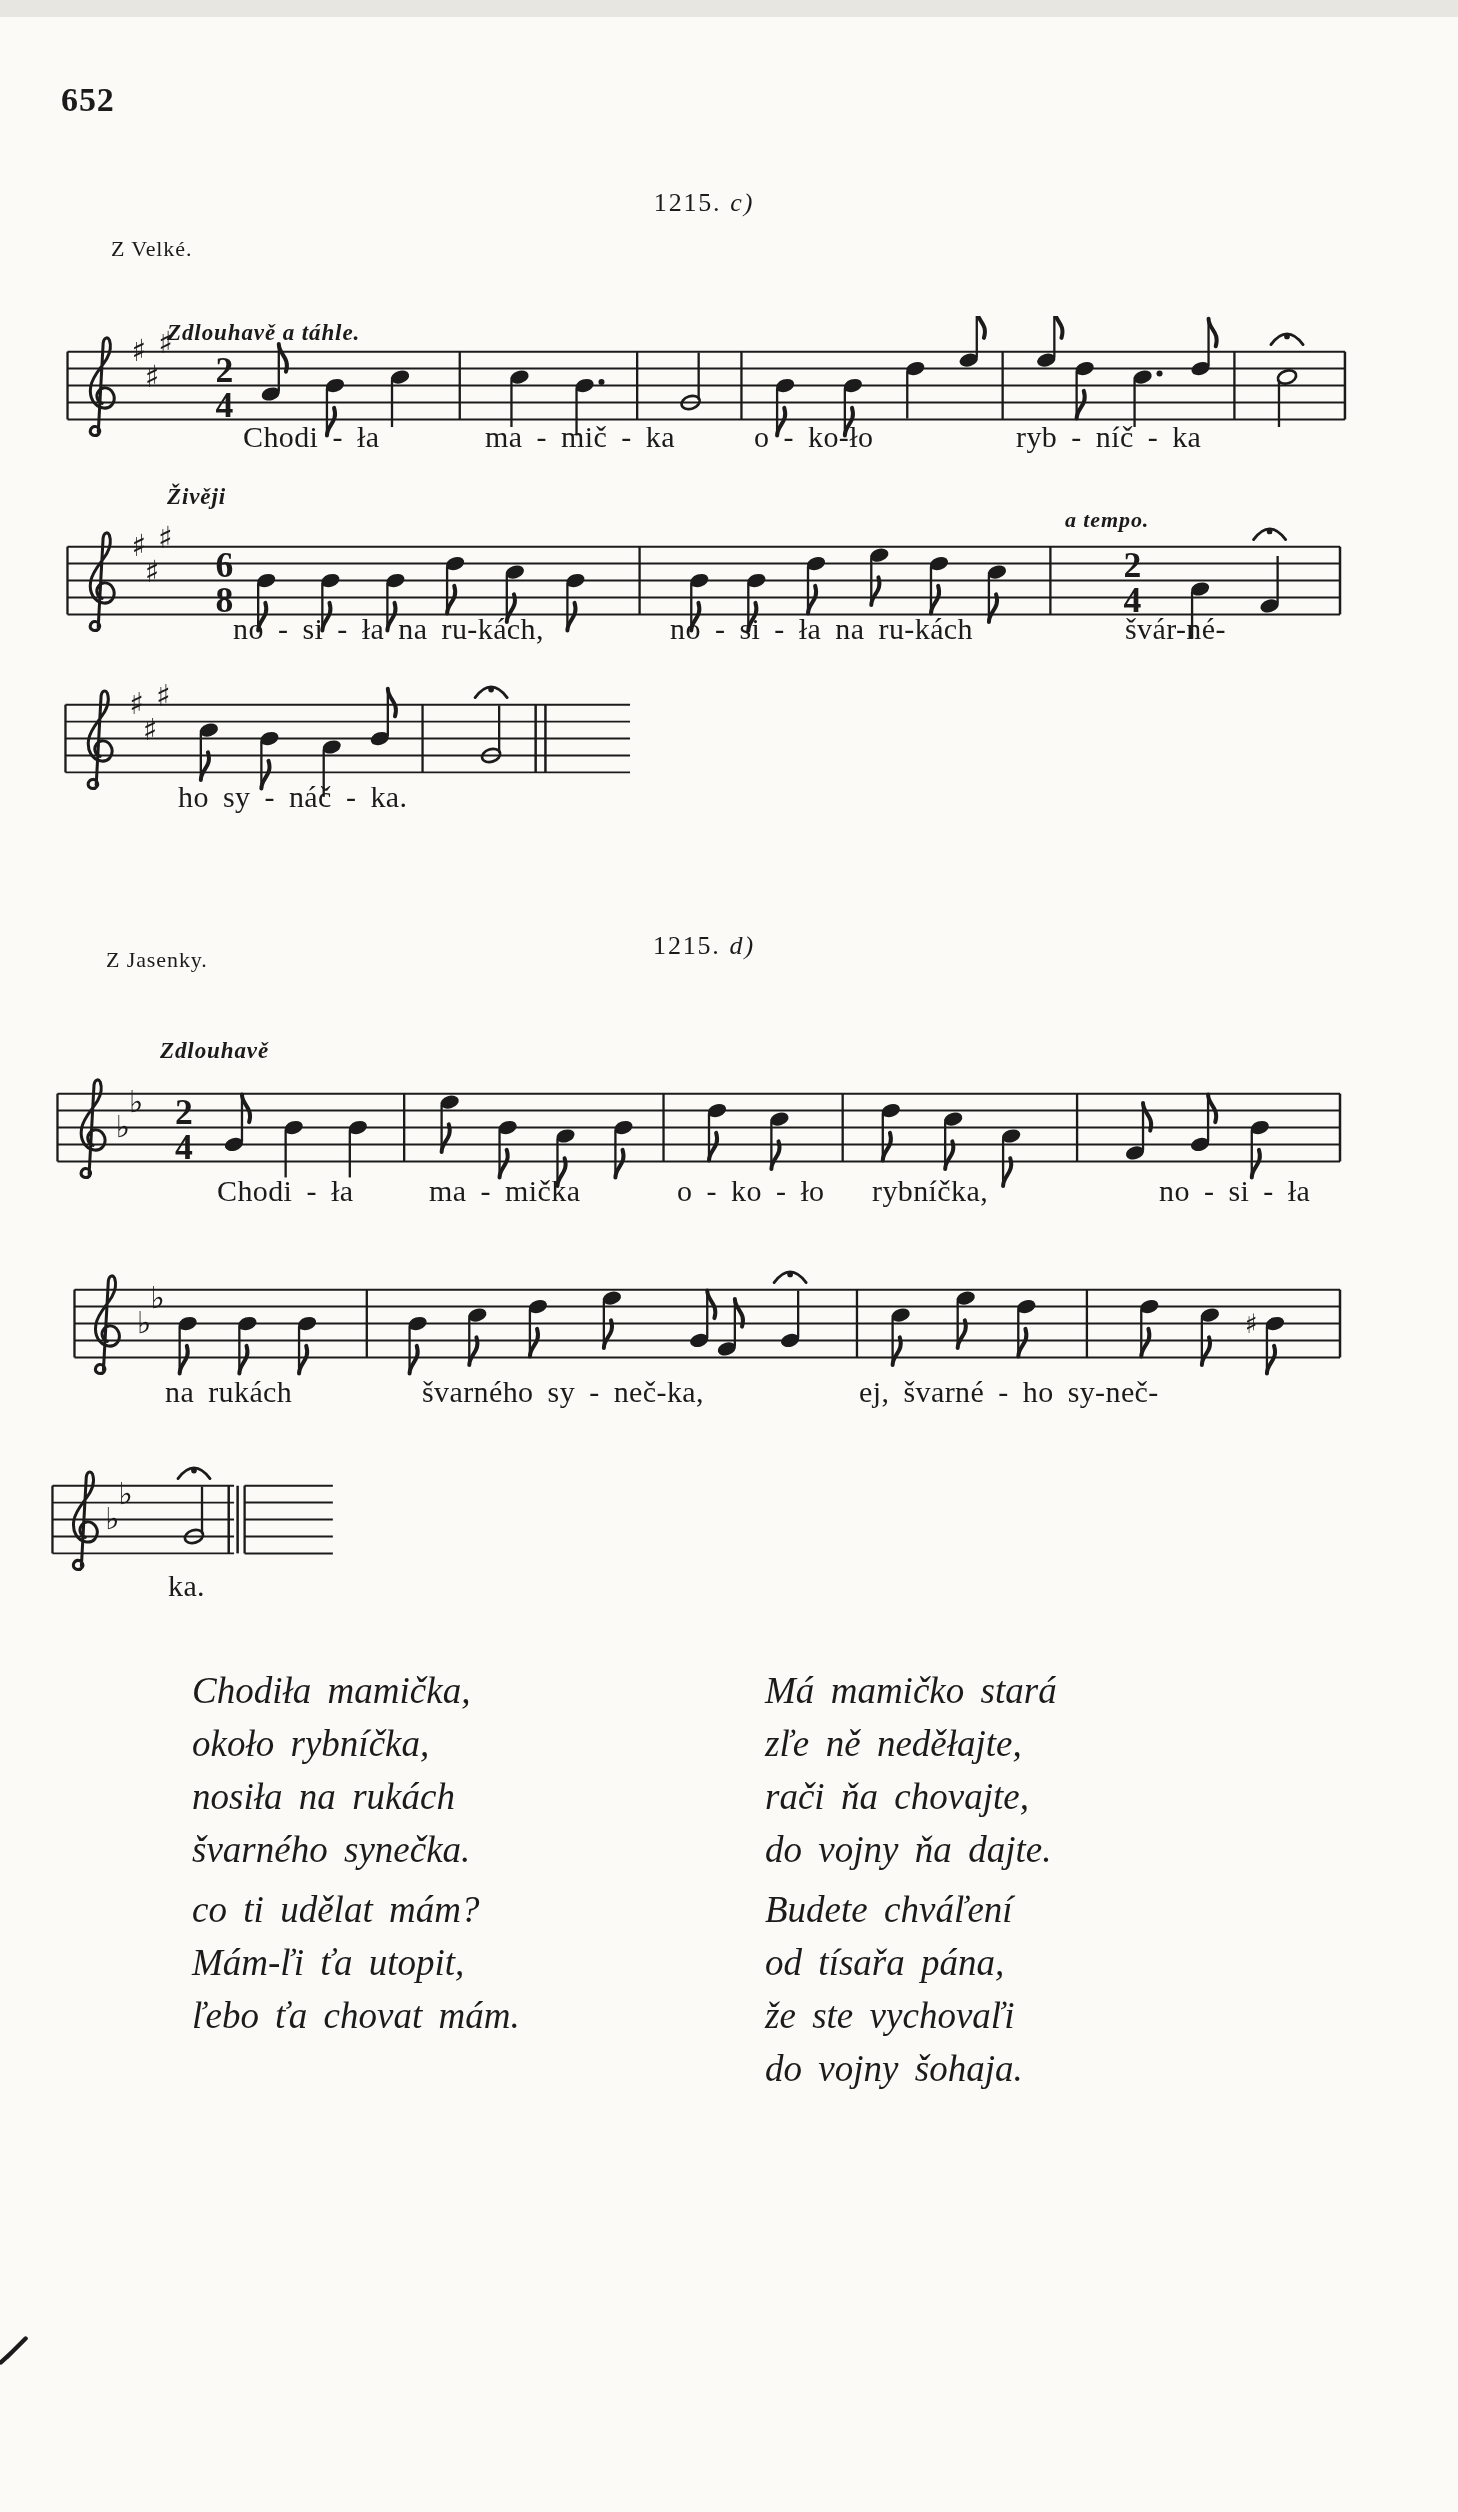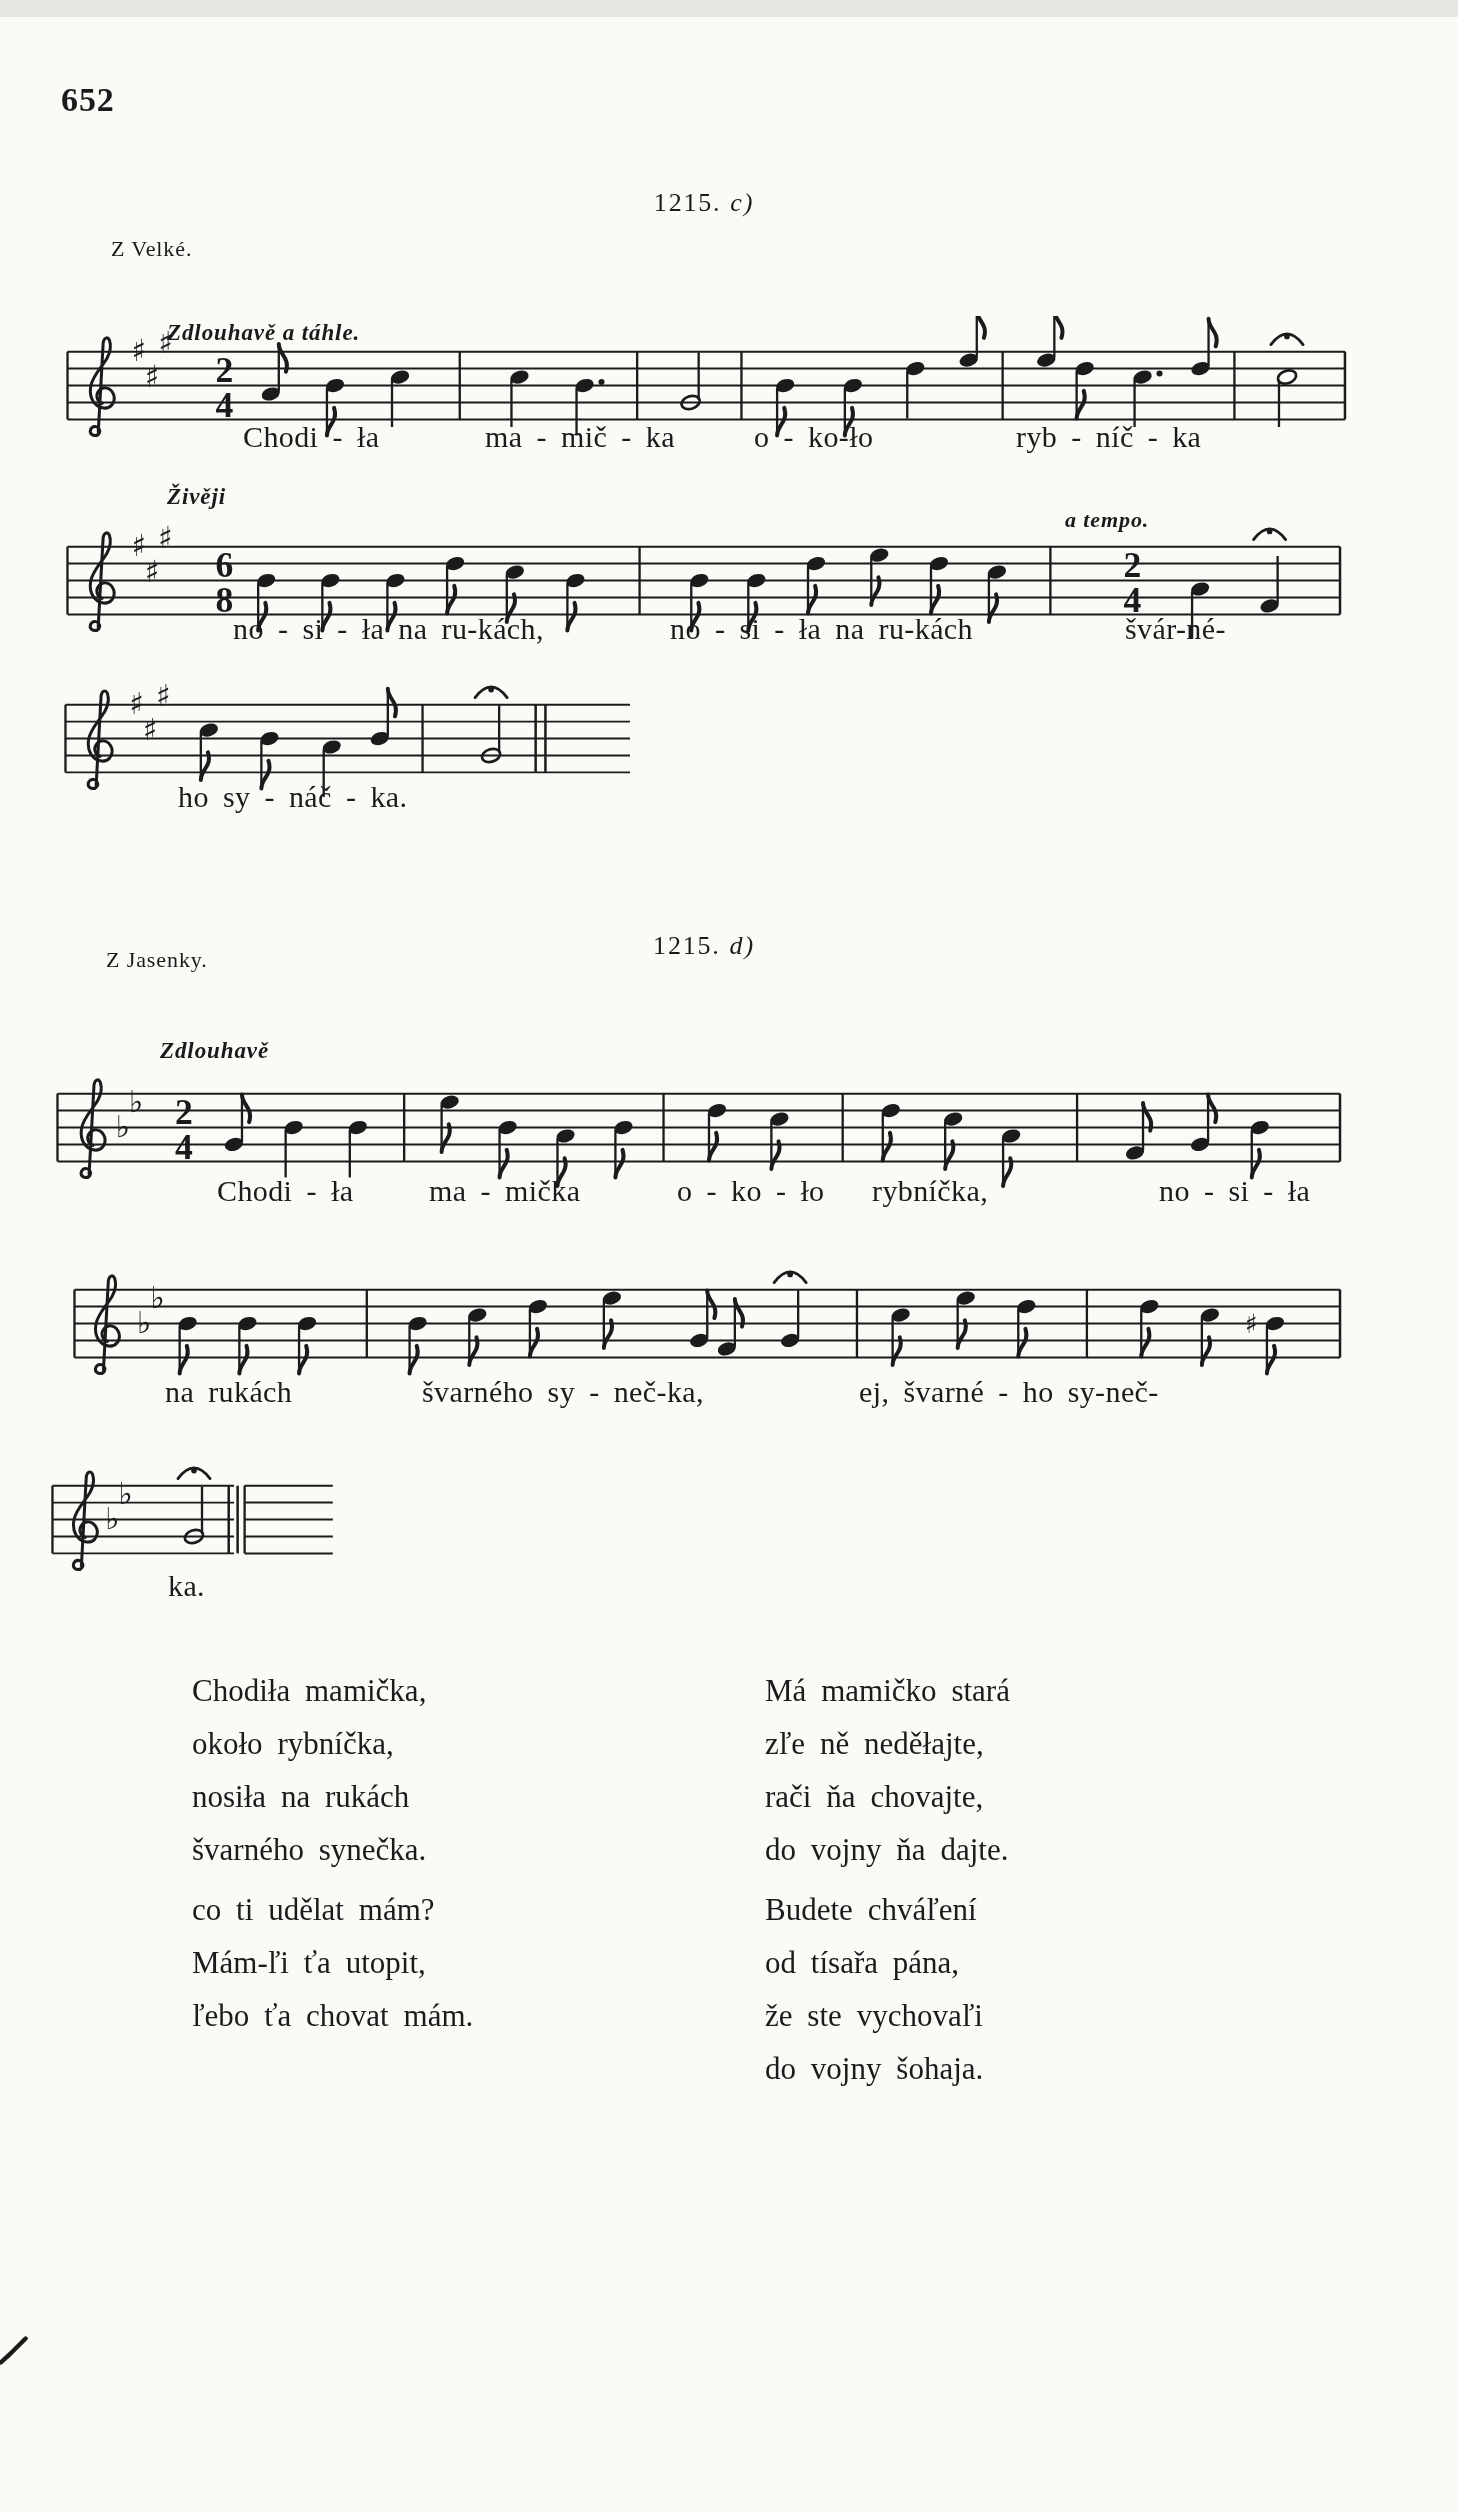--- a/index.html
+++ b/index.html
@@ -14,21 +14,21 @@
     overflow:hidden;
   }
   .abs{position:absolute;}
   .page-number{font-size:34px;font-weight:700;letter-spacing:0.9px;}
   .song-heading{width:1408px;left:0;text-align:center;font-size:26px;letter-spacing:1.8px;}
   .song-heading .hl{font-style:italic;margin-left:9px;}
   .origin{font-size:22px;letter-spacing:0.9px;}
   .tempo{font-size:23px;font-style:italic;font-weight:700;letter-spacing:0.9px;}
   .tempo.light{font-size:22px;}
   .lyric{font-size:30px;white-space:nowrap;word-spacing:6.2px;letter-spacing:0.4px;}
-  .verse{line-height:53px;font-size:31px;white-space:nowrap;word-spacing:7.1px;}
+  .verse{line-height:53px;font-size:37px;white-space:nowrap;word-spacing:7.1px;font-style:italic;}
   svg.staff{position:absolute;pointer-events:none;}
 </style>
 </head>
 <body>
 
 <div id="page">
 
   <div class="abs page-number" style="left:61px;top:64px">652</div>
 
   <div class="abs song-heading" style="top:171px">

